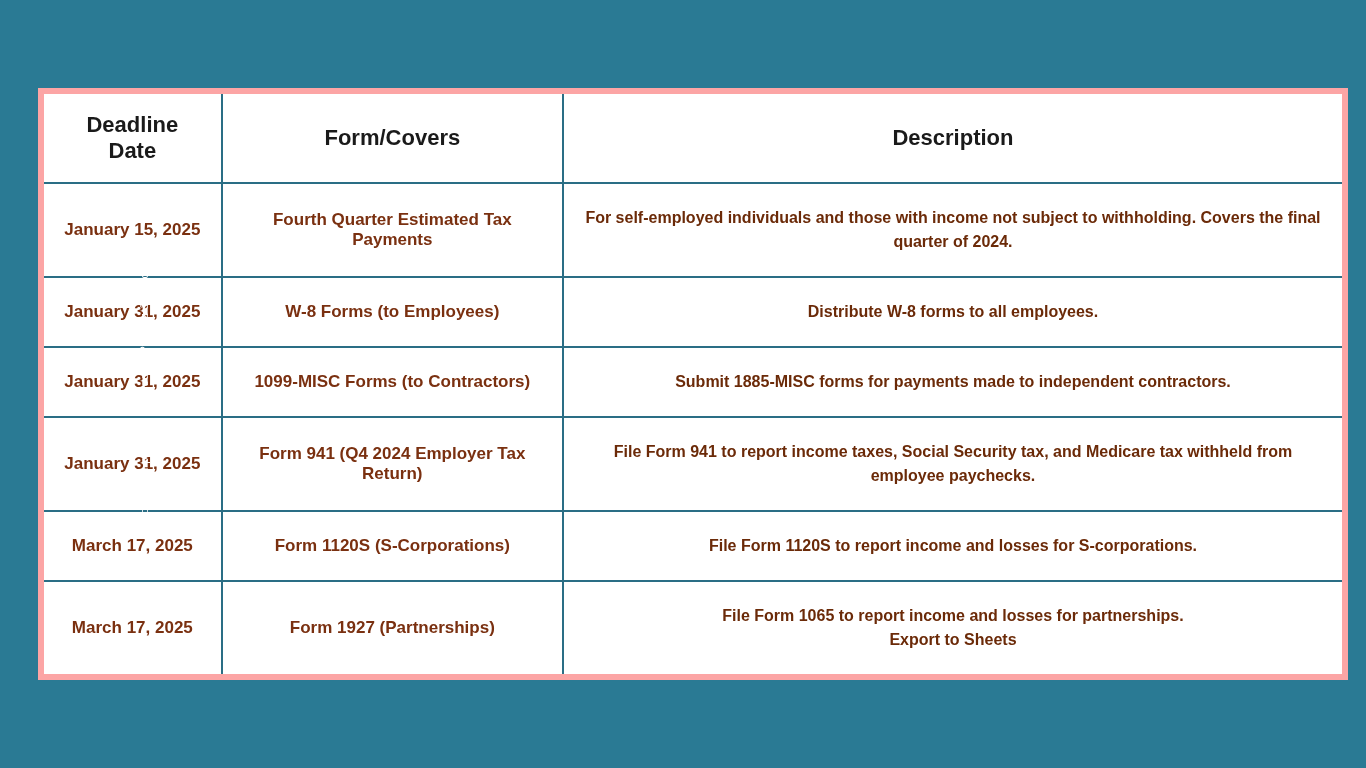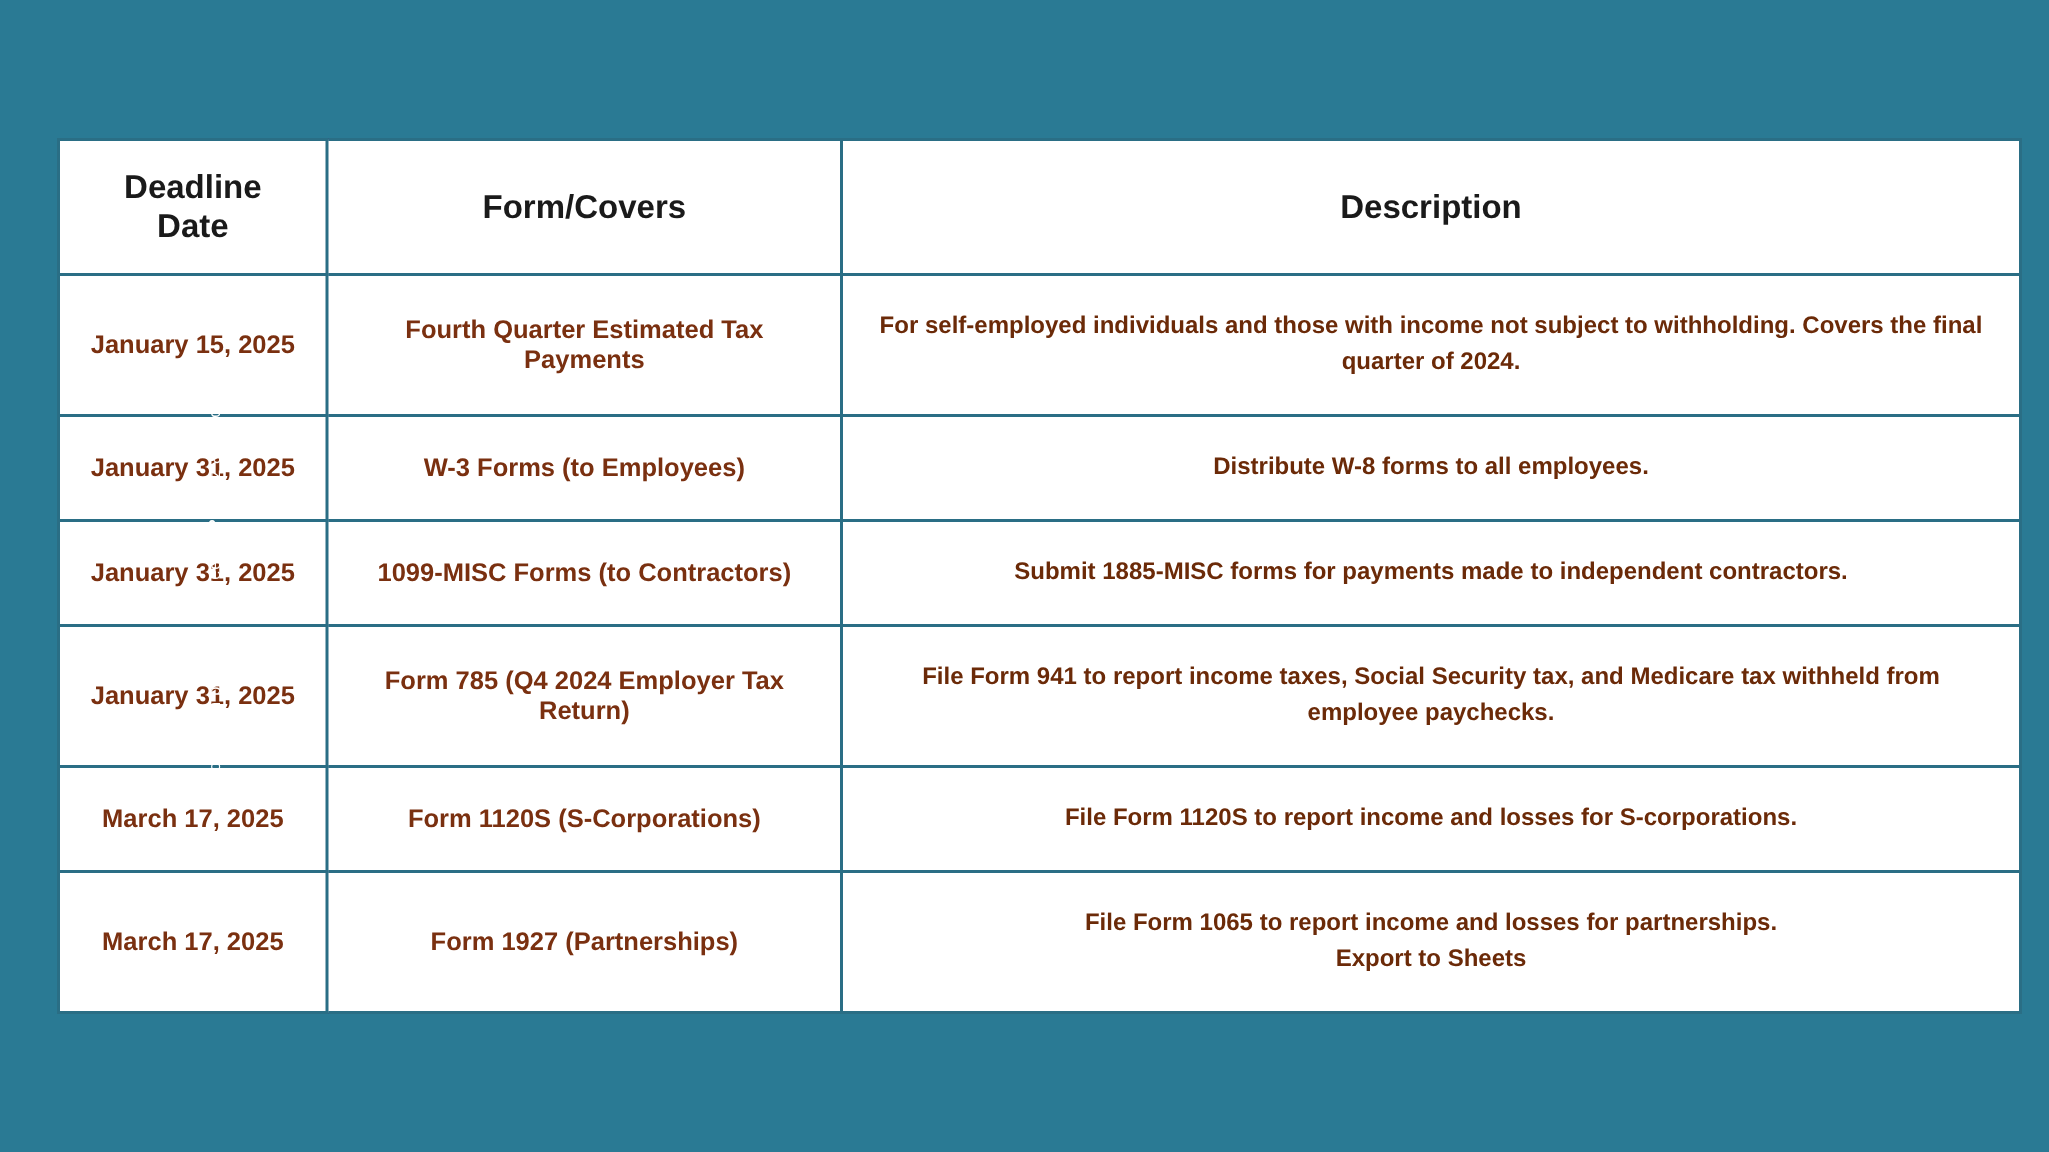--- a/index.html
+++ b/index.html
@@ -34,21 +34,21 @@
 
     .table-container {
       width: 1310px;
       margin-left: 20px;
     }
 
     table {
       width: 100%;
       border-collapse: collapse;
       background: #4c1d95;
-      border: 2px solid #fca5a5;
+      border: 6px solid #fca5a5;
     }
 
     thead tr {
       background-color: white;
     }
 
     th {
       padding: 18px 20px;
       text-align: center;
       font-size: 22px;
@@ -97,31 +97,31 @@
       </tr>
     </thead>
     <tbody id="table-body">
     <tr>
           <td>January 15, 2025</td>
           <td>Fourth Quarter Estimated Tax Payments</td>
           <td class="description">For self-employed individuals and those with income not subject to withholding. Covers the final quarter of 2024.</td>
         </tr>
         <tr>
           <td>January 31, 2025</td>
-          <td>W-3 Forms (to Employees)</td>
+          <td>W-8 Forms (to Employees)</td>
           <td class="description">Distribute W-8 forms to all employees.</td>
         </tr>
         <tr>
           <td>January 31, 2025</td>
           <td>1099-MISC Forms (to Contractors)</td>
           <td class="description">Submit 1885-MISC forms for payments made to independent contractors.</td>
         </tr>
         <tr>
           <td>January 31, 2025</td>
-          <td>Form 785 (Q4 2024 Employer Tax Return)</td>
+          <td>Form 941 (Q4 2024 Employer Tax Return)</td>
           <td class="description">File Form 941 to report income taxes, Social Security tax, and Medicare tax withheld from employee paychecks.</td>
         </tr>
         <tr>
           <td>March 17, 2025</td>
           <td>Form 1120S (S-Corporations)</td>
           <td class="description">File Form 1120S to report income and losses for S-corporations.</td>
         </tr>
         <tr>
           <td>March 17, 2025</td>
           <td>Form 1927 (Partnerships)</td>

